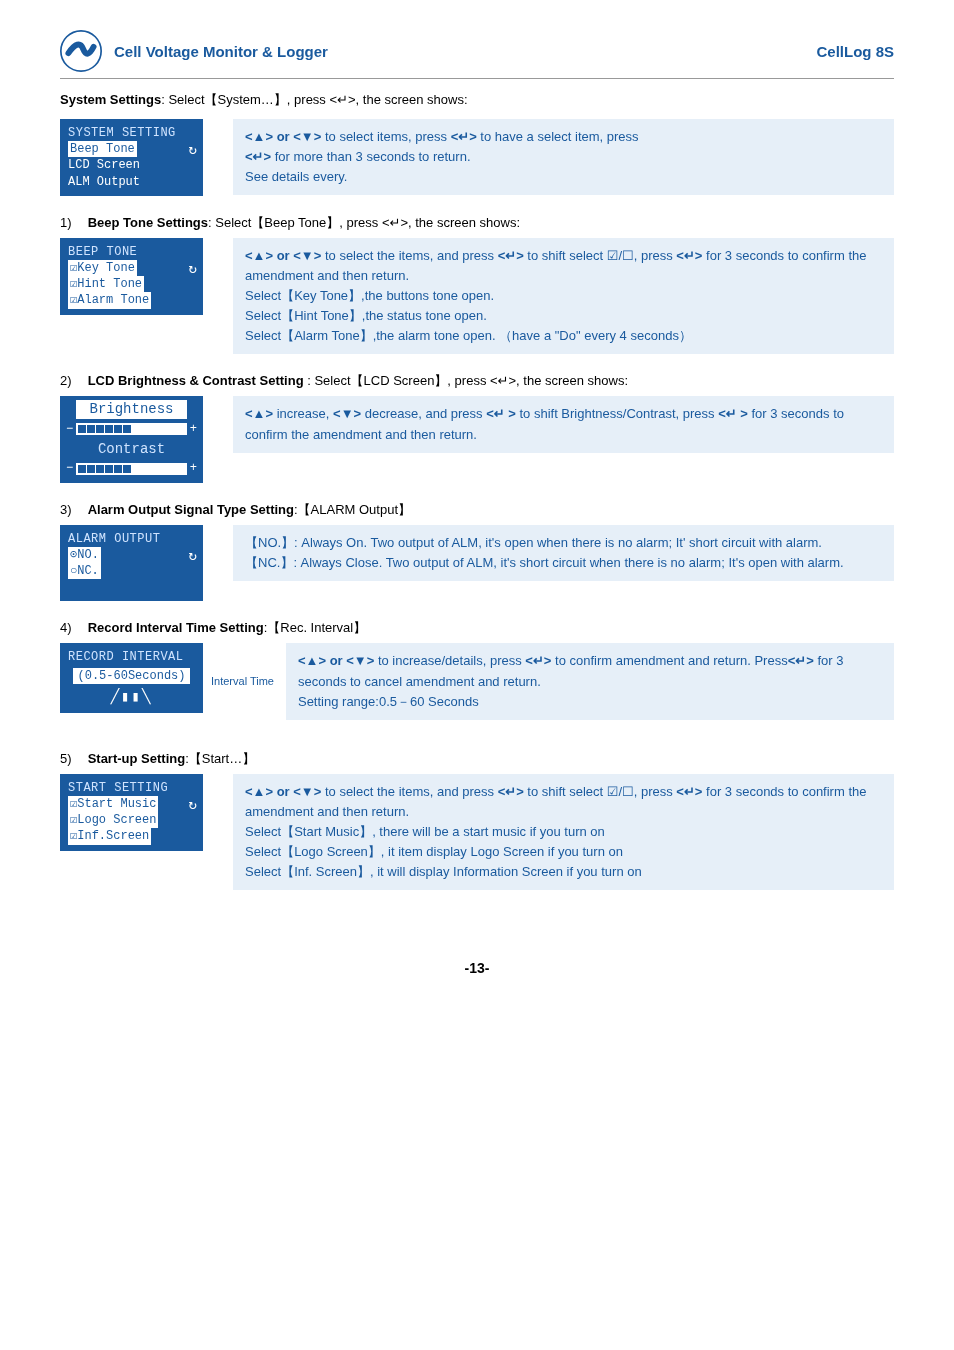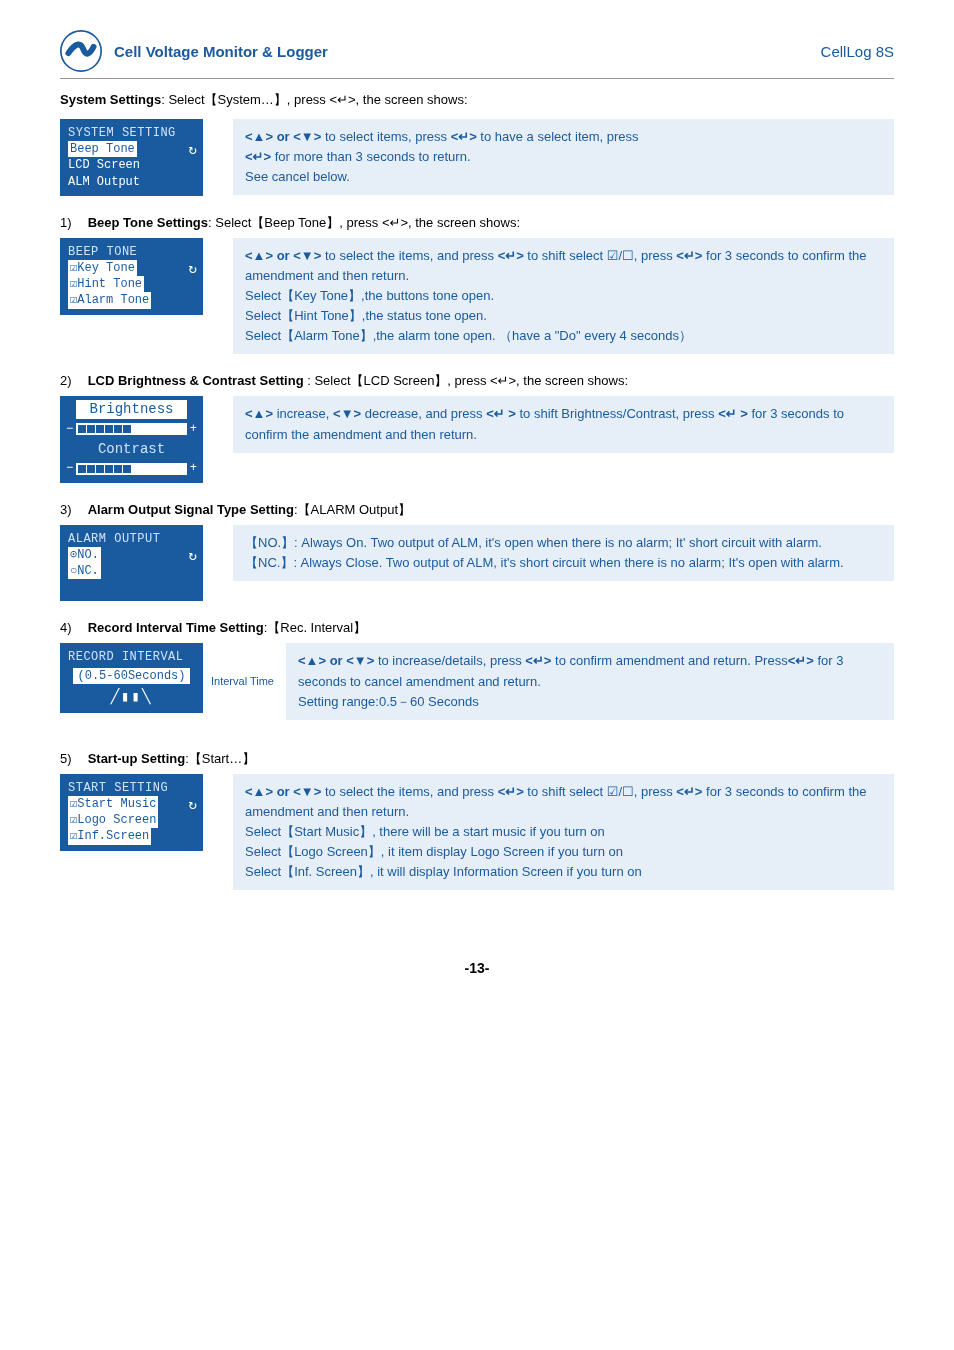--- a/index.html
+++ b/index.html
@@ -1,21 +1,21 @@
 <!DOCTYPE html>
 <html><head>
 <meta charset="utf-8">
 <style>
   * { box-sizing: border-box; margin: 0; padding: 0; }
   body { font-family: Arial, sans-serif; font-size: 13px; width: 954px; background: #fff; color: #000; }
   .page { padding: 30px 60px; }
   .header { display: flex; align-items: center; border-bottom: 1px solid #999; padding-bottom: 6px; margin-bottom: 12px; }
   .logo { width: 42px; height: 42px; margin-right: 12px; }
   .header-title { flex: 1; color: #1a5a9e; font-weight: bold; font-size: 15px; }
-  .header-right { color: #1a5a9e; font-weight: normal; font-size: 15px; }
+  .header-right { color: #1a5a9e; font-weight: bold; font-size: 15px; }
   .section-title-line { color: #1a5a9e; font-size: 13px; margin: 8px 0 10px 0; }
   .section-title-line .bold { font-weight: bold; color: #000; }
   .section-title-line .normal { color: #000; font-weight: normal; }
   .row { display: flex; align-items: flex-start; margin-bottom: 18px; }
   .lcd { background: #1a5a9e; color: #fff; font-family: "Courier New", monospace; font-size: 12px; padding: 6px 8px; width: 143px; line-height: 1.35; position: relative; }
   .lcd-title { color: #d0e4ff; letter-spacing: 0.5px; }
   .lcd-line { white-space: pre; }
   .lcd-inv { background: #fff; color: #1a5a9e; display: inline-block; padding: 0 2px; }
   .lcd .back-arrow { position: absolute; right: 6px; top: 22px; font-size: 14px; }
   .lcd .back-arrow2 { position: absolute; right: 6px; top: 8px; font-size: 14px; }
@@ -57,21 +57,21 @@
     <div class="lcd">
       <div class="lcd-title">SYSTEM SETTING</div>
       <span class="back-arrow">↻</span>
       <div class="lcd-line"><span class="lcd-inv">Beep Tone</span></div>
       <div class="lcd-line">LCD Screen</div>
       <div class="lcd-line">ALM Output</div>
     </div>
     <div class="info">
       <b>&lt;▲&gt; or &lt;▼&gt;</b><span> to select items, press </span><b>&lt;↵&gt;</b><span> to have a select item, press </span><br>
       <b>&lt;↵&gt;</b><span> for more than 3 seconds to return.</span><br>
-      <span>See cancel below.</span>
+      <span>See details every.</span>
     </div>
   </div>
 
   <div class="num-item">
     <span class="num">1)</span>
     <span class="ttl">Beep Tone Settings</span><span class="rest">: Select【Beep Tone】, press </span><b class="rest">&lt;↵&gt;</b><span class="rest">, the screen shows:</span>
   </div>
 
   <div class="row">
     <div class="lcd">

